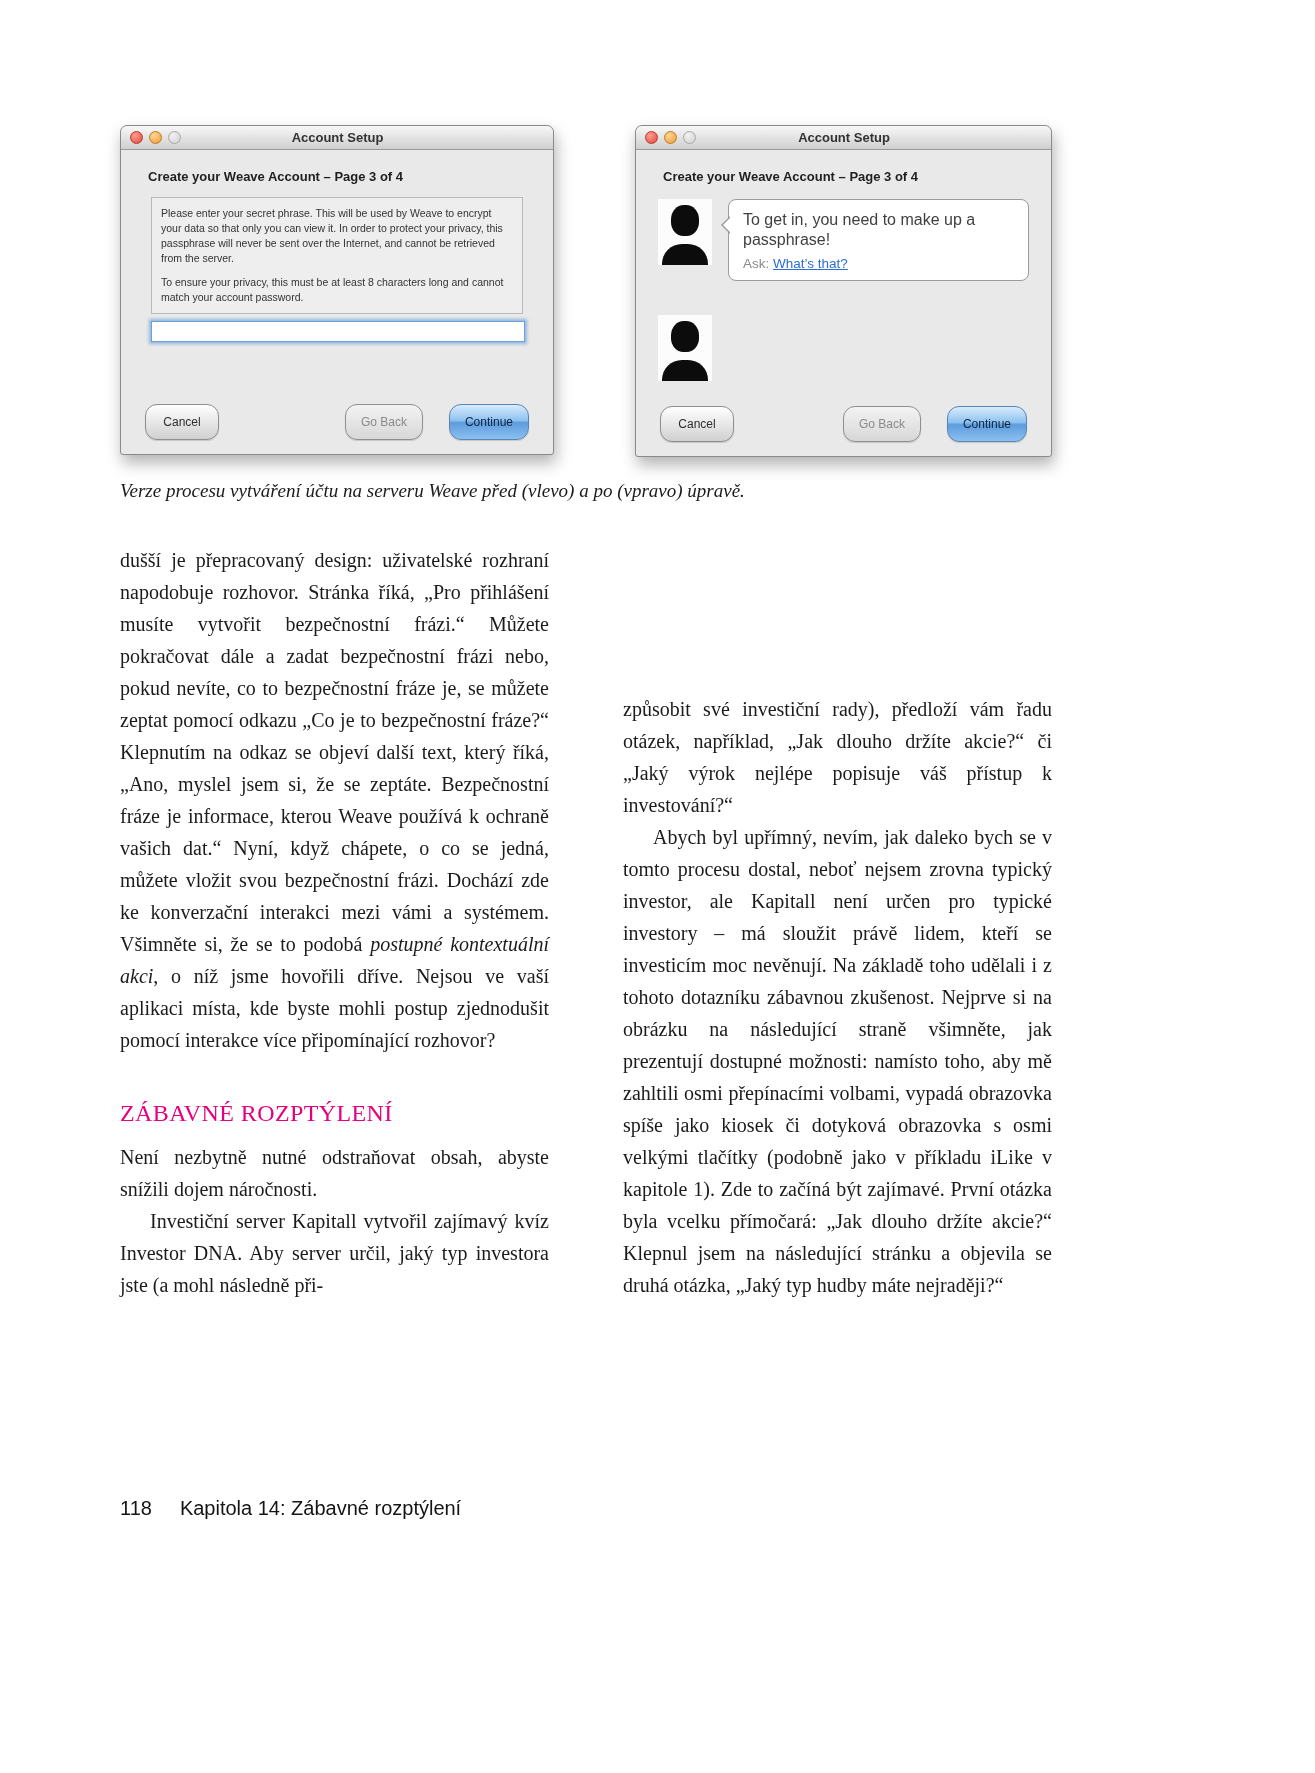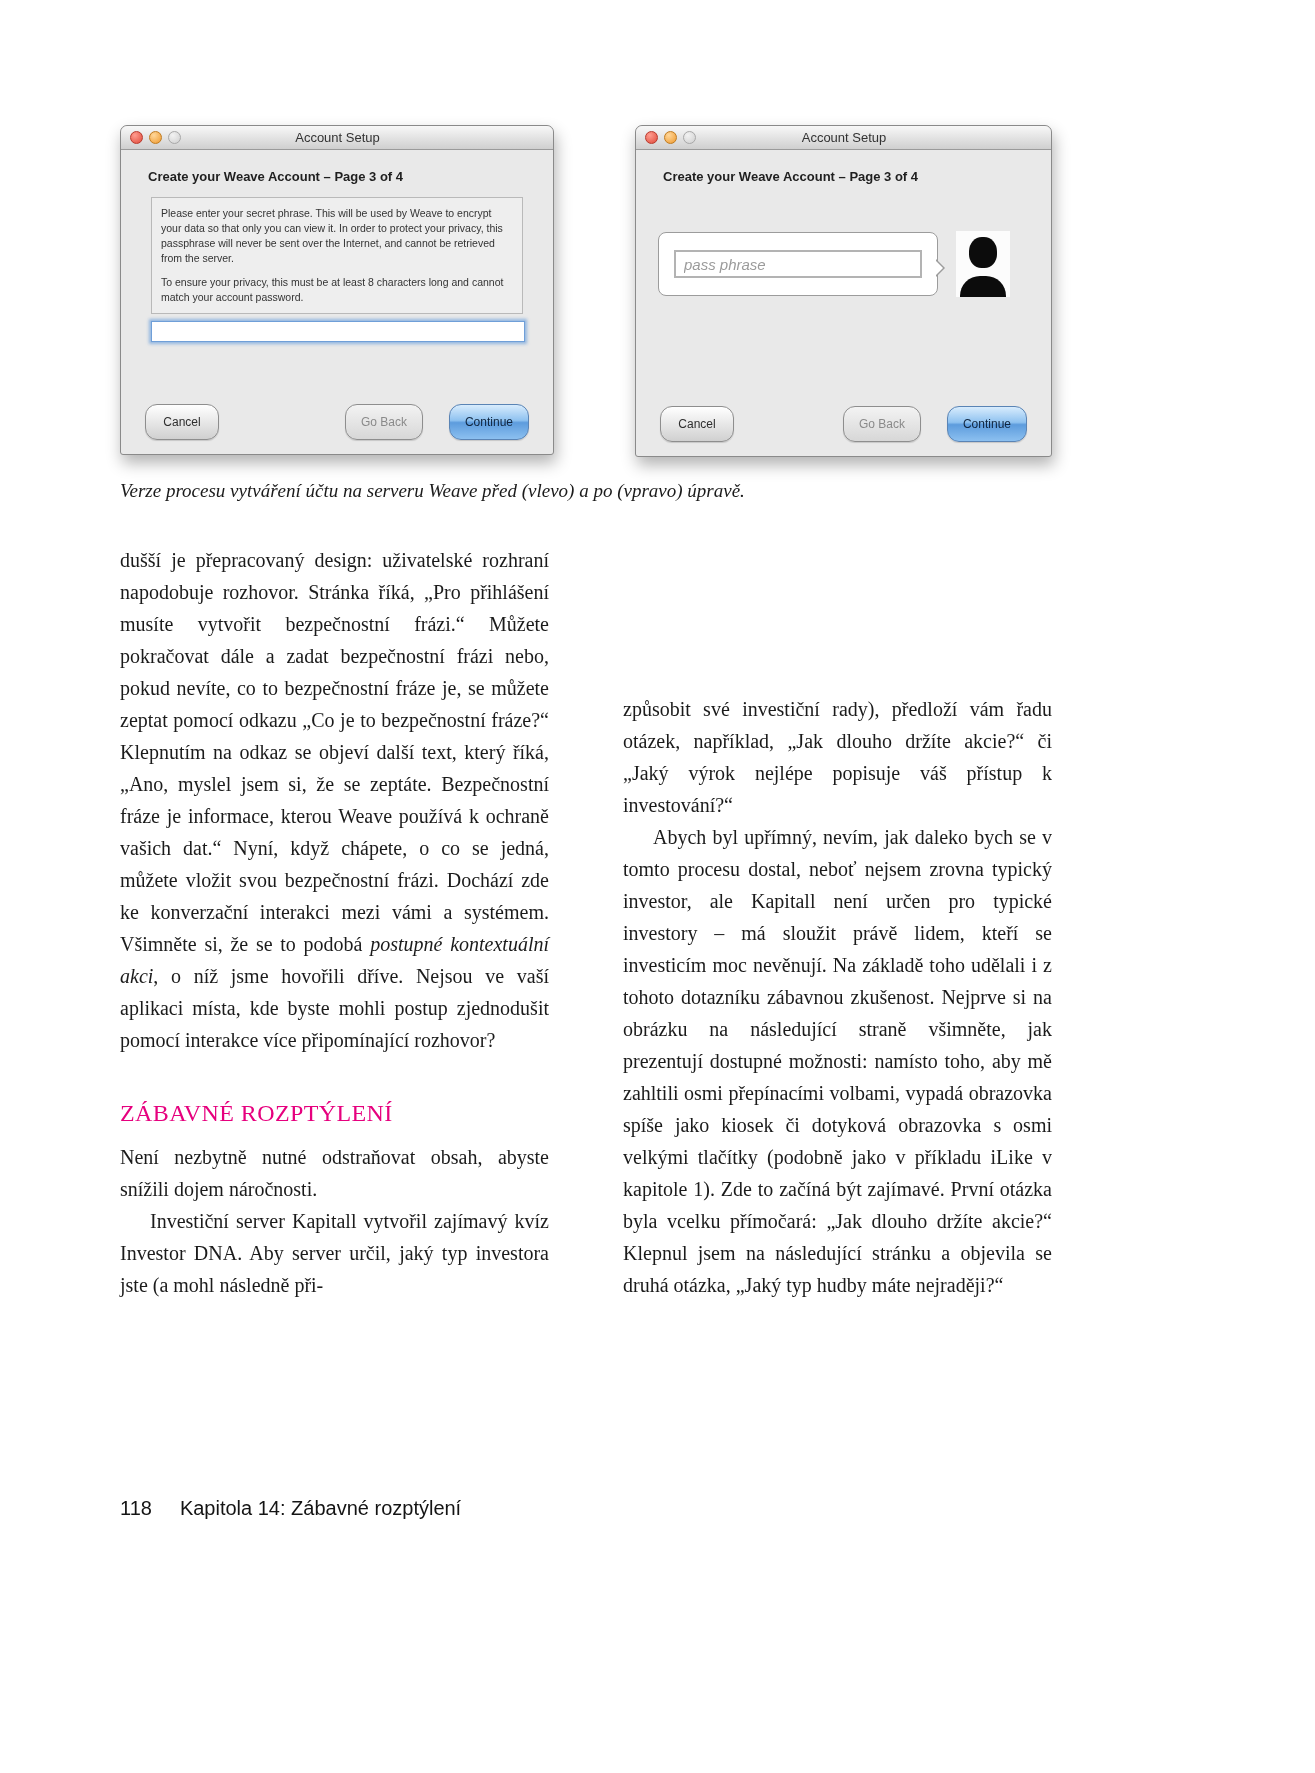--- a/index.html
+++ b/index.html
@@ -27,21 +27,21 @@
     border-bottom:1px solid #9a9a9a; border-radius:7px 7px 0 0;
     display:flex; align-items:center; padding:0 9px;
   }
   .lights { display:flex; gap:6px; z-index:2; }
   .light { width:13px; height:13px; border-radius:50%; display:inline-block; }
   .light.red    { background:radial-gradient(circle at 35% 30%, #ff9d90, #e04a3a); border:1px solid #b8392c; }
   .light.orange { background:radial-gradient(circle at 35% 30%, #ffd79a, #ef9a2f); border:1px solid #c07b1f; }
   .light.gray   { background:radial-gradient(circle at 35% 30%, #f2f2f2, #cfcfcf); border:1px solid #a8a8a8; }
   .win-title {
     position:absolute; left:1px; right:0; text-align:center;
-    font-size:13px; font-weight:normal; color:#333;
+    font-size:13px; font-weight:bold; color:#333;
   }
 
   .dlg-body { flex:1; display:flex; flex-direction:column; }
   .dlg-heading { font-size:13px; font-weight:bold; color:#1f1f1f; margin:19px 27px 13px; }
 
   .info-box {
     margin:0 30px; border:1px solid #b9b9b9; background:#eeeeee;
     padding:8px 9px 9px; font-size:10.5px; line-height:1.42; color:#333;
   }
   .info-box p + p { margin-top:9px; }
@@ -170,25 +170,35 @@
           <div class="lights">
             <span class="light red"></span>
             <span class="light orange"></span>
             <span class="light gray"></span>
           </div>
           <span class="win-title">Account Setup</span>
         </div>
         <div class="dlg-body">
           <div class="dlg-heading">Create your Weave Account – Page 3 of 4</div>
 
+          <div class="row1">
+            <div class="avatar">
+              <span class="head"></span>
+              <span class="shoulders"></span>
+            </div>
+            <div class="bubble tail-left">
+              <div class="bubble-text">To get in, you need to make up a passphrase!</div>
+              <div class="ask-line">
+                <span>Ask:</span>
+                <a class="ask-link" href="#">What’s that?</a>
+              </div>
+            </div>
+          </div>
 
           <div class="row2">
-            <div class="bubble tail-right">
-              <input class="pass-input" type="text" placeholder="pass phrase" style="">
-            </div>
             <div class="avatar">
               <span class="head"></span>
               <span class="shoulders"></span>
             </div>
           </div>
 
           <div class="btn-row">
             <button class="aqua">Cancel</button>
             <div class="btn-right">
               <button class="aqua muted">Go Back</button>

